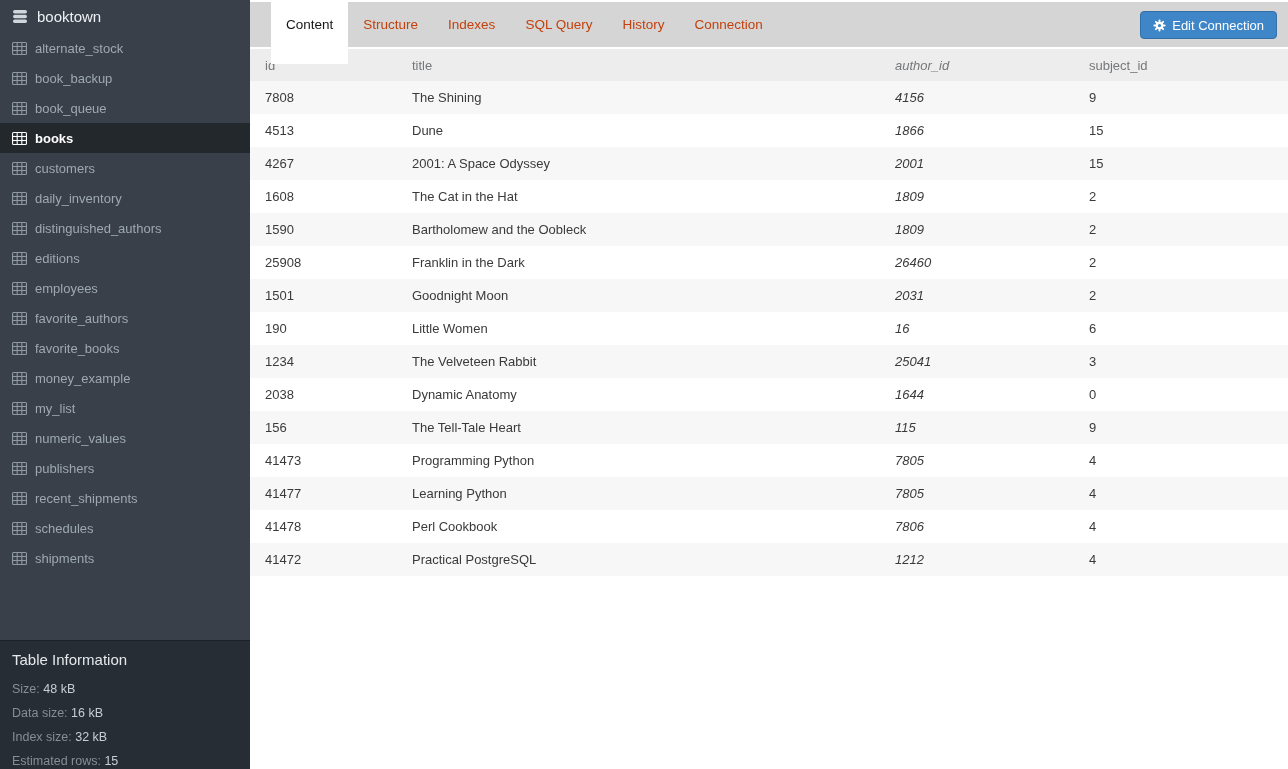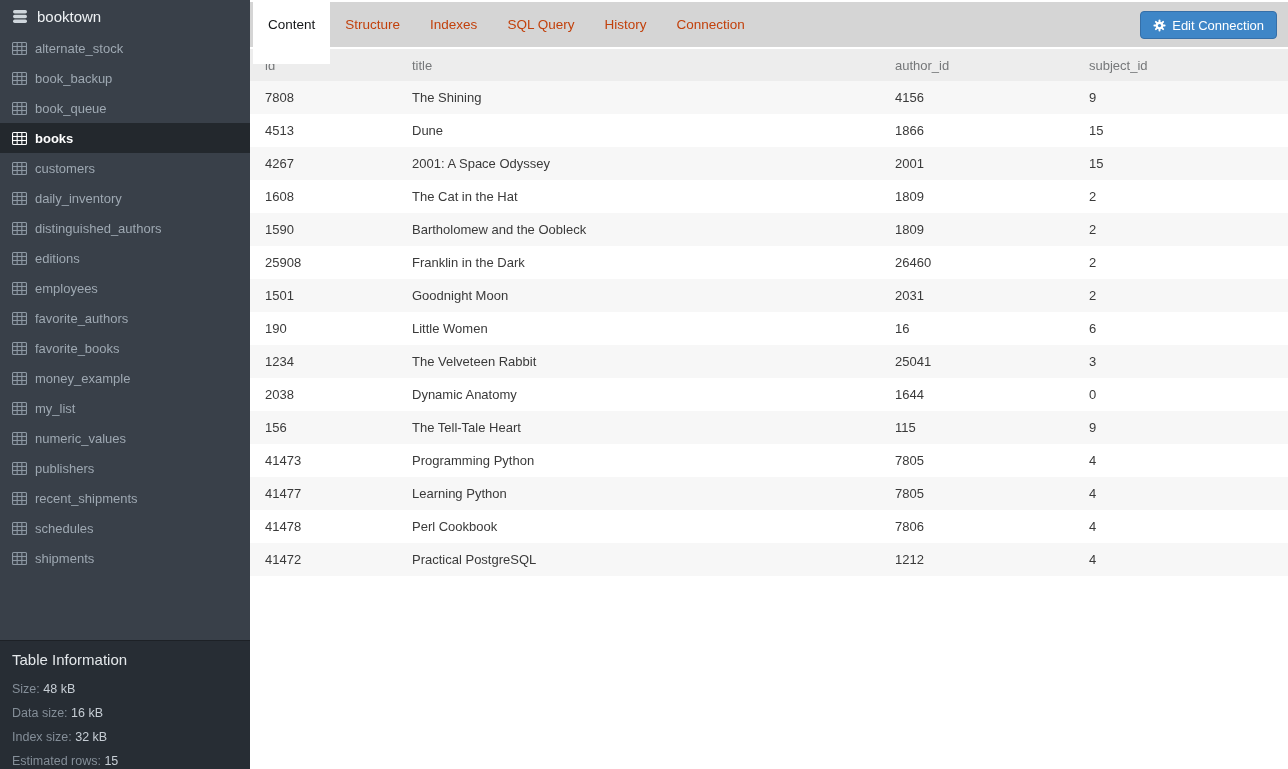--- a/index.html
+++ b/index.html
@@ -34,21 +34,21 @@
   .ti-heading { font-size:15px; color:#e4e8eb; margin-bottom:9px; }
   .ti-row { font-size:12.5px; line-height:24px; white-space:nowrap; }
   .ti-label { color:#848e98; }
   .ti-value { color:#c7ced5; }
 
   
   .main { flex:1 1 auto; display:flex; flex-direction:column; background:#fff; overflow:hidden; }
 
   .tabbar { position:relative; height:49px; flex:none; background:#fff; }
   .tabbar-strip { position:absolute; left:0; right:0; top:2px; bottom:2px; background:var(--tabbar-bg); }
-  .tabs { position:relative; display:flex; height:64px; padding-left:3px; }
+  .tabs { position:relative; display:flex; height:64px; padding-left:21px; }
   .tab {
     line-height:49px; padding:0 15px; font-size:13.5px; color:#c2410c;
     cursor:default; white-space:nowrap;
   }
   .tab.active { background:#ffffff; color:#141618; }
 
   .edit-conn {
     position:absolute; right:11px; top:11px; height:28px;
     display:flex; align-items:center; gap:6px; padding:0 12px;
     background:var(--accent); border:1px solid #356fa8; border-radius:4px;
@@ -62,21 +62,21 @@
   .g-row.header { height:32px; background:var(--header-bg); }
   .g-row:not(.header):nth-child(odd)  { background:#ffffff; }
   .g-row:not(.header):nth-child(even) { background:var(--row-alt-bg); }
   .g-cell {
     padding-left:15px; font-size:13px; color:#3a3a3a;
     display:flex; align-items:center; overflow:hidden; white-space:nowrap;
   }
   .header .g-cell { color:#757779; }
   .c0 { width:147px; flex:none; }
   .c1 { width:483px; flex:none; }
-  .c2 { width:194px; flex:none; }
+  .c2 { width:194px; flex:none;font-style:italic; }
   .c3 { flex:1 1 auto; }
 </style>
 </head>
 <body>
 
 <div class="app">
 
   <aside class="sidebar">
     <div class="db-row">
       <span class="icon">

